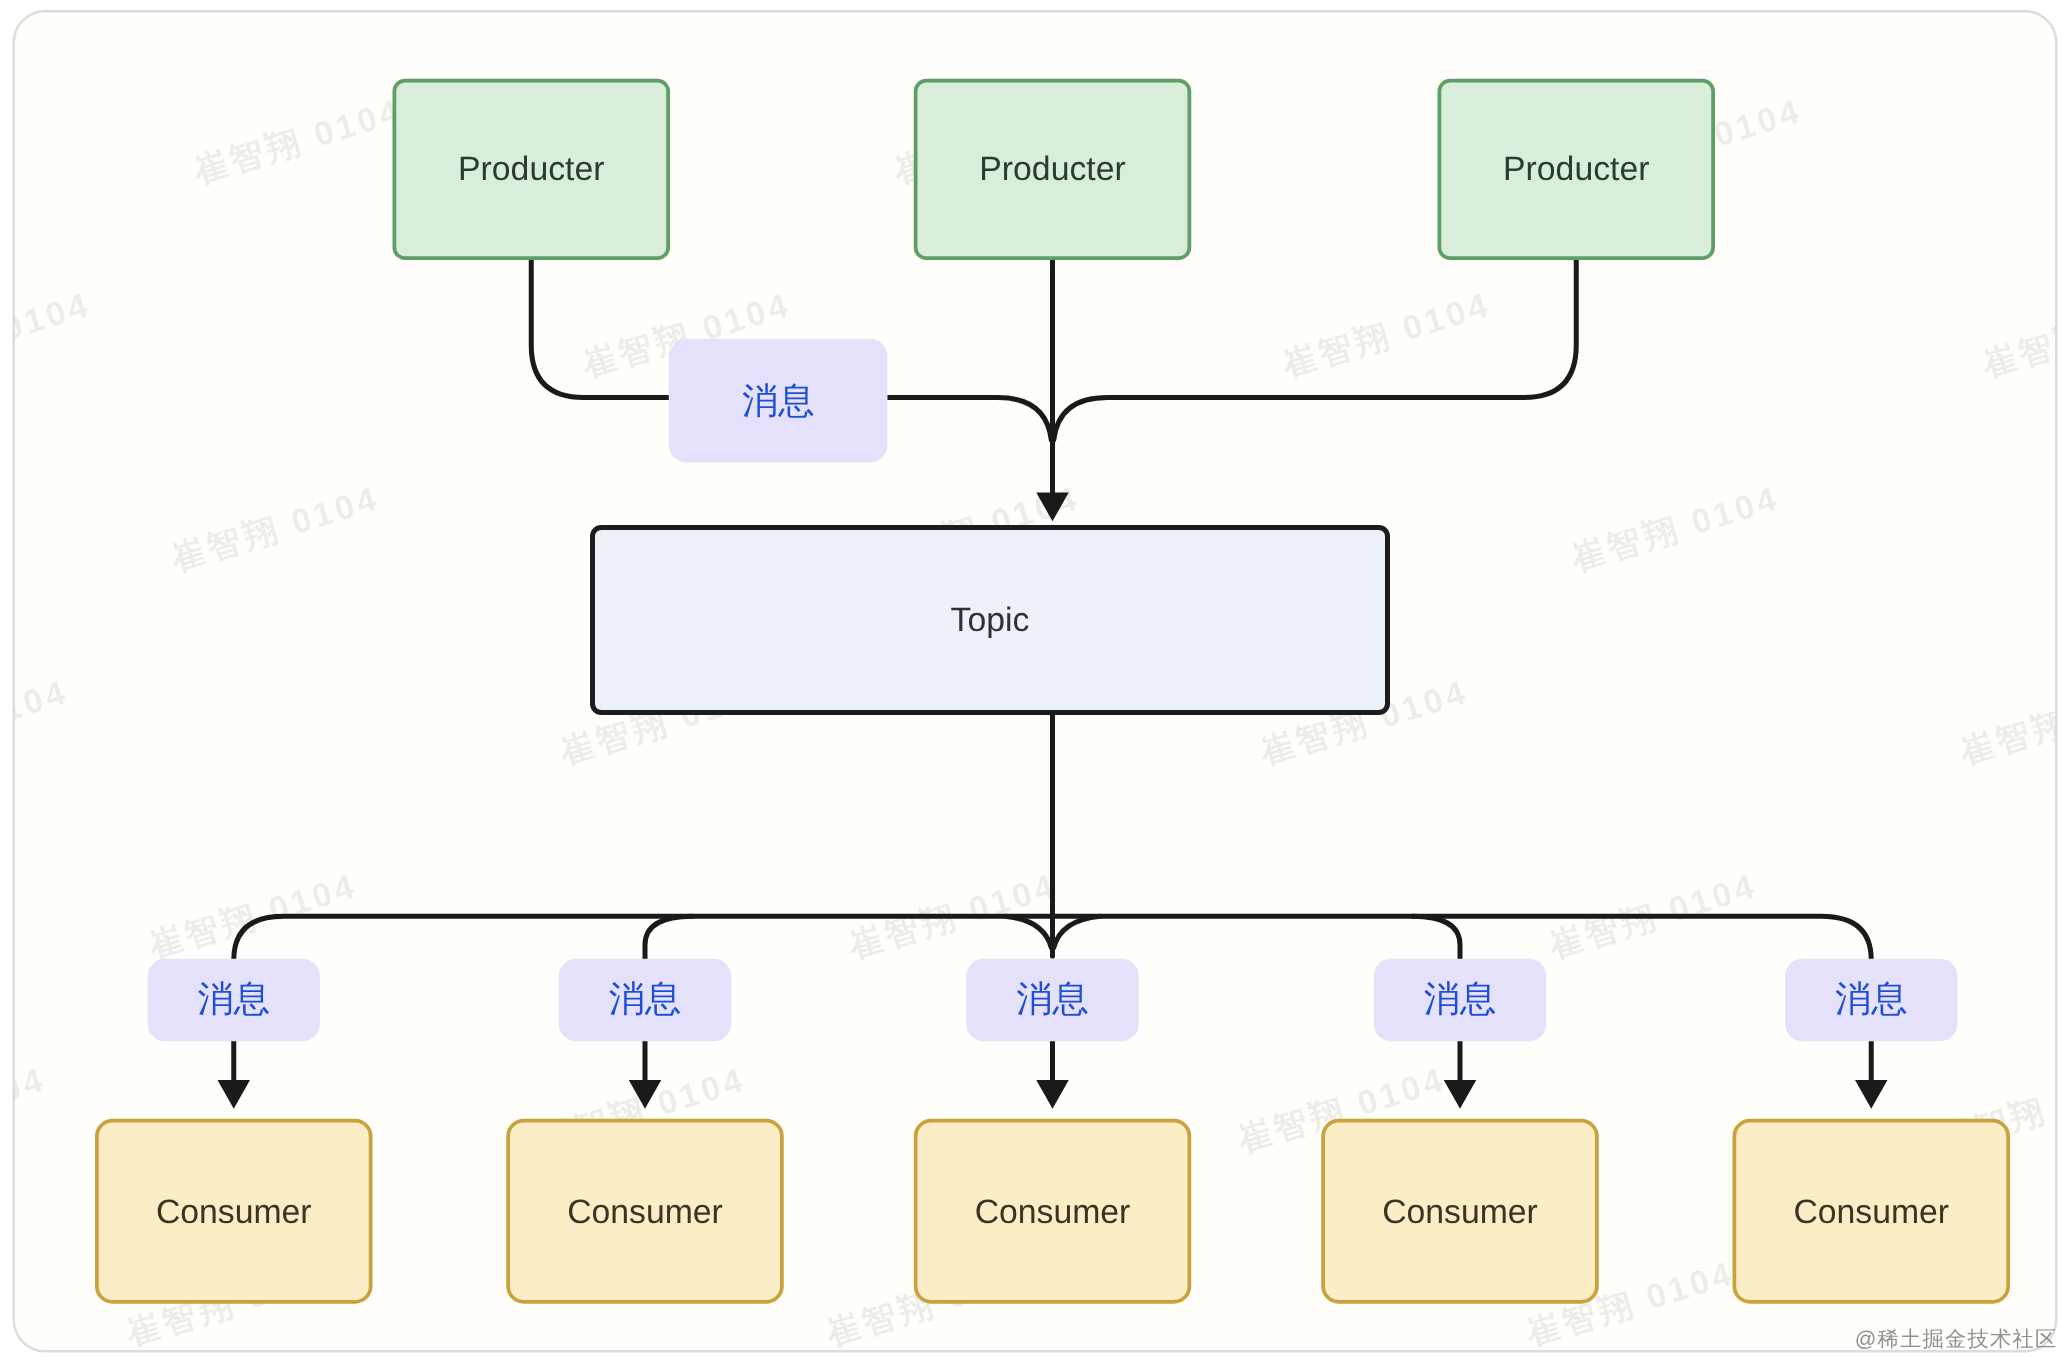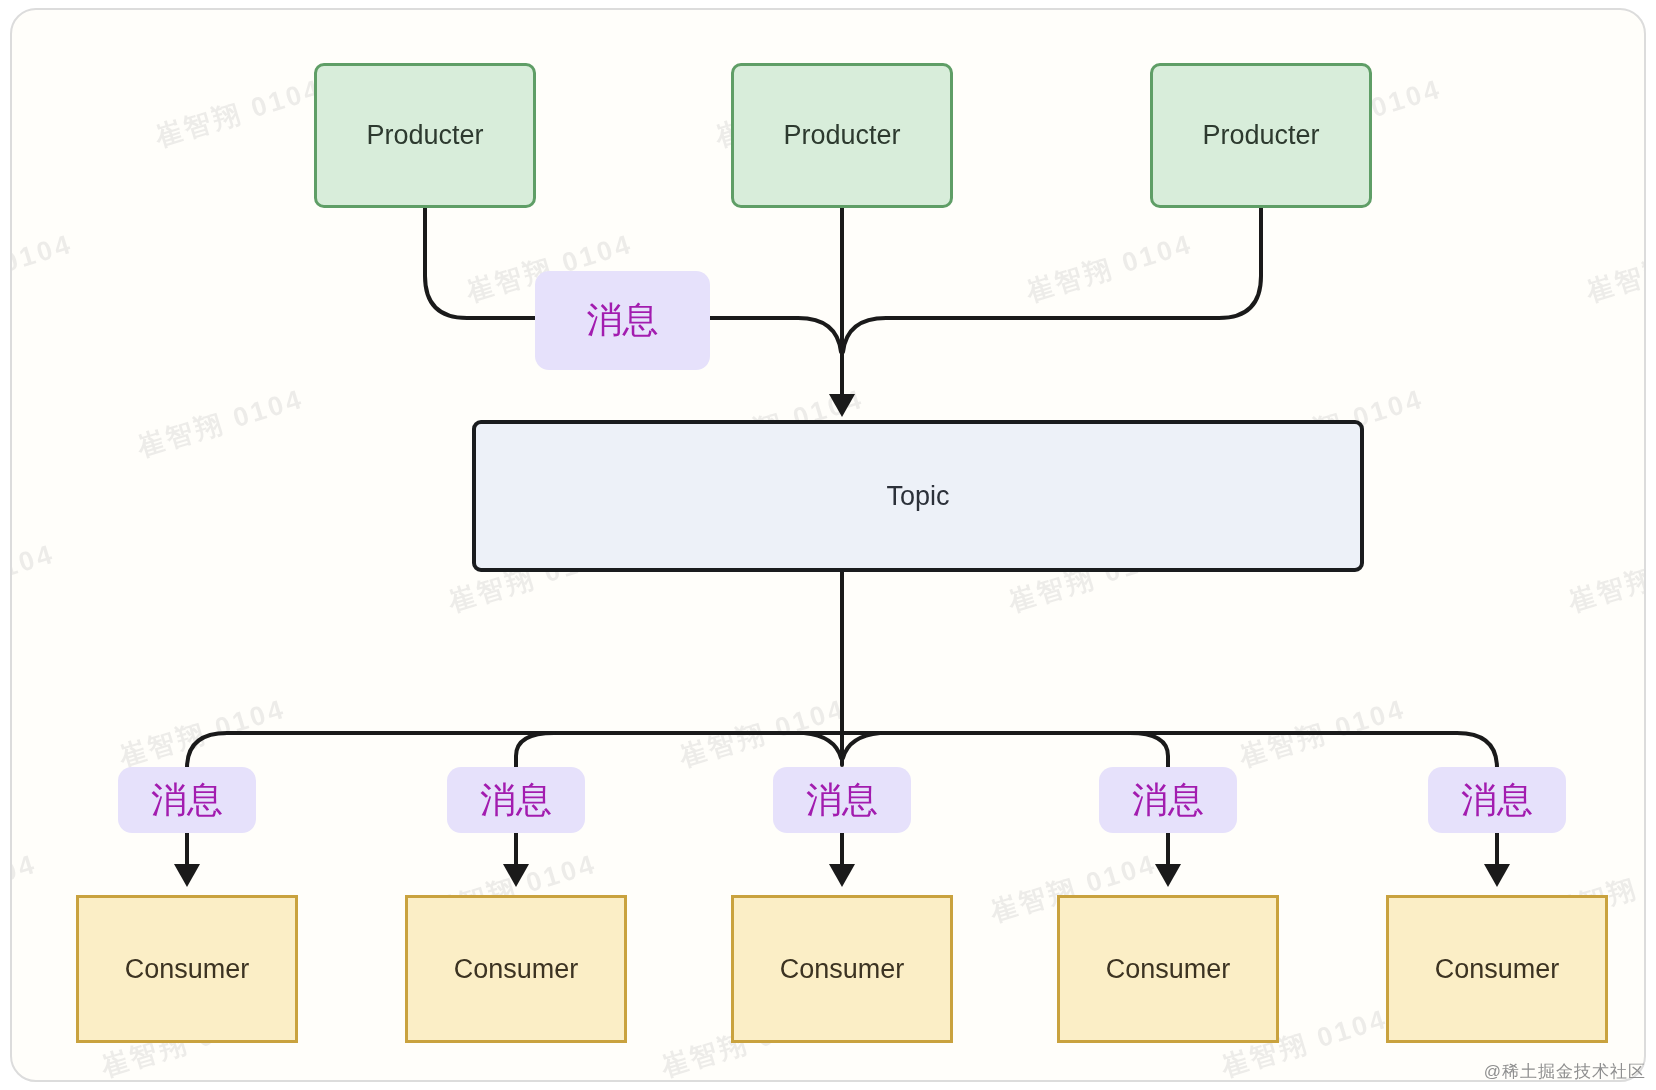--- a/index.html
+++ b/index.html
@@ -32,26 +32,26 @@
     border-radius:10px;color:#2d3a2f;
   }
   .topic{
     background:var(--topic-fill,#edf1f8);
     border:4px solid var(--topic-border,#1a1c1e);
     border-radius:9px;color:#2c313a;
   }
   .consumer{
     background:var(--consumer-fill,#fbeec6);
     border:3px solid var(--consumer-border,#c9a23e);
-    border-radius:0;color:#3c3322;justify-content:center;
+    border-radius:14px;color:#3c3322;justify-content:center;
   }
   .badge{
     position:absolute;display:flex;align-items:center;justify-content:center;
     background:var(--badge-fill,#e6e1fb);
-    border-radius:14px;color:#a21caf;font-size:36px;box-sizing:border-box;
+    border-radius:14px;color:#1d4ed8;font-size:29px;box-sizing:border-box;
   }
   .credit{
     position:absolute;right:10px;top:1060px;font-size:17px;
     color:var(--credit-color,#8f8f8f);letter-spacing:1px;margin-left:11px;
   }
 </style>
 </head>
 <body>
 
 <div class="card">
@@ -121,21 +121,21 @@
     <span>Producter</span>
   </div>
   <div class="node producer" style="left:1138px;top:53px;width:222px;height:145px;">
     <span>Producter</span>
   </div>
 
   <div class="badge" style="left:523px;top:261px;width:175px;height:99px;">
     <span>消息</span>
   </div>
 
-  <div class="node topic" style="left:460px;top:410px;width:892px;height:152px;">
+  <div class="node topic" style="left:460px;top:410px;width:640px;height:152px;">
     <span>Topic</span>
   </div>
 
   <div class="badge" style="left:106px;top:757px;width:138px;height:66px;">
     <span>消息</span>
   </div>
   <div class="badge" style="left:435px;top:757px;width:138px;height:66px;">
     <span>消息</span>
   </div>
   <div class="badge" style="left:761px;top:757px;width:138px;height:66px;">

